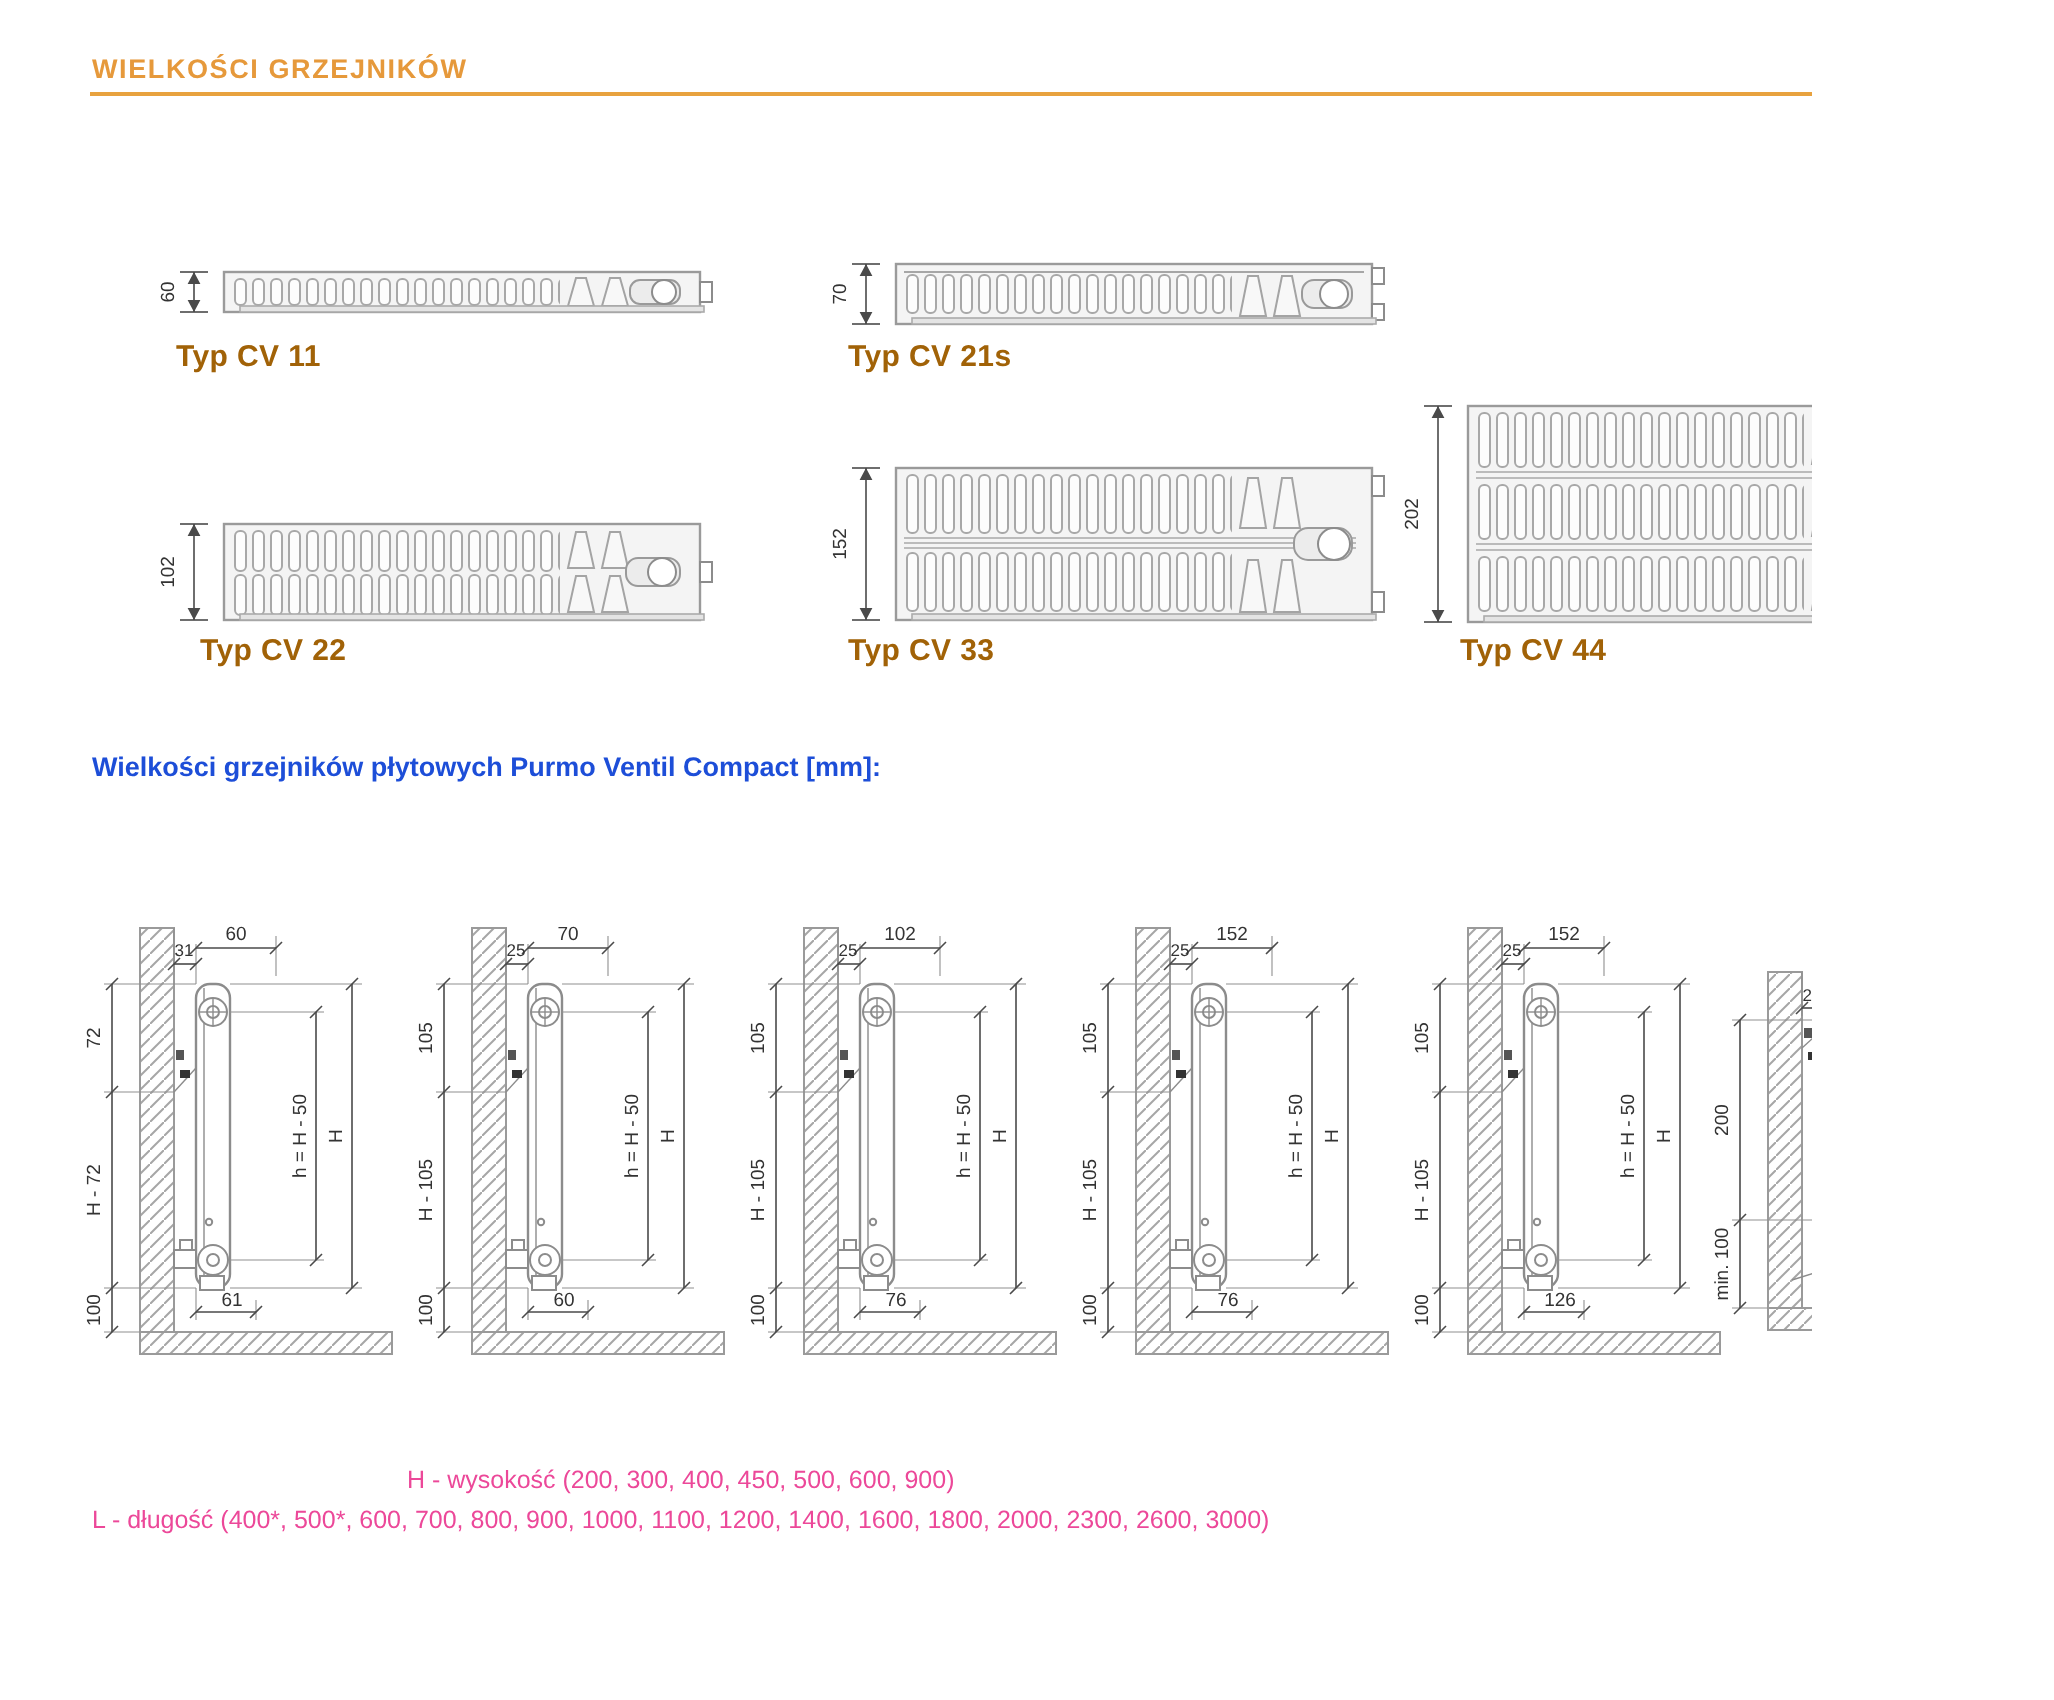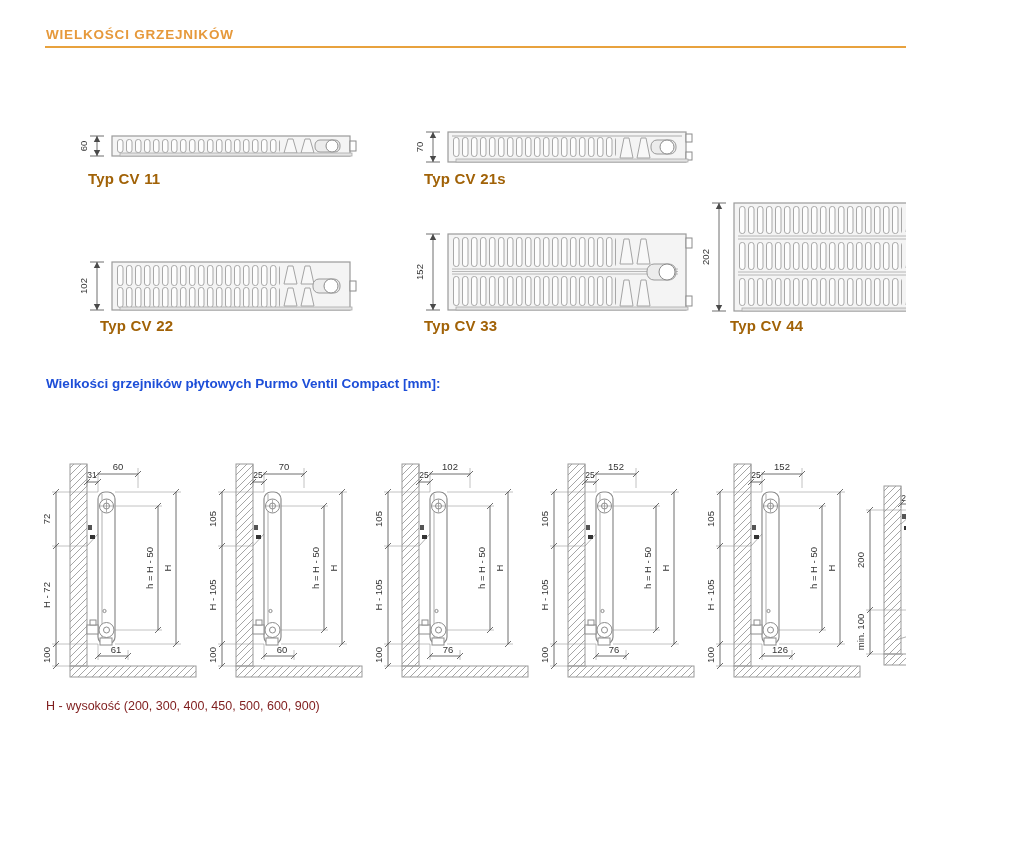--- a/index.html
+++ b/index.html
@@ -6,21 +6,21 @@
   body{font-family:"Liberation Sans",sans-serif;color:#333;}
   .page{position:relative;width:906px;height:850px;background:#fff;overflow:hidden;}
 
   .header-title{position:absolute;left:46px;top:27px;font-size:13.5px;font-weight:bold;
     letter-spacing:.8px;color:#E6993B;}
   .header-rule{position:absolute;left:45px;top:46px;width:940px;height:2px;background:#E8A23E;}
 
   .type-label{position:absolute;font-size:15px;font-weight:bold;color:#a16207;letter-spacing:.2px;}
   .section-title{position:absolute;left:46px;top:376px;font-size:13.5px;font-weight:bold;color:#1d4ed8;}
 
-  .legend{position:absolute;left:46px;top:697px;font-size:12.5px;color:#7f1d1d;line-height:19.5px;text-align:center;}
+  .legend{position:absolute;left:46px;top:731px;font-size:12.5px;color:#ec4899;line-height:19.5px;text-align:center;}
 
   svg{display:block;position:absolute;}
   .hatch{fill:url(#hatch);stroke:#9a9a9a;stroke-width:1;}
   .body{fill:#ffffff;stroke:#8c8c8c;stroke-width:1.2;}
   .part{fill:#ffffff;stroke:#8c8c8c;stroke-width:1;}
   .thin{stroke:#8c8c8c;stroke-width:.7;fill:none;}
   .dim{stroke:#4a4a4a;stroke-width:.8;fill:none;}
   .ext{stroke:#8f8f8f;stroke-width:.55;fill:none;}
   .dimtxt{font:9.5px "Liberation Sans",sans-serif;fill:#333;}
   .dimtxt-sm{font:8.5px "Liberation Sans",sans-serif;fill:#333;}
@@ -562,15 +562,16 @@
     <text class="dimtxt-sm" x="60" y="48.5" text-anchor="middle">25</text>
     <text class="dimtxt" text-anchor="middle" transform="rotate(-90 18 108)" x="18" y="108">200</text>
     <text class="dimtxt" text-anchor="middle" transform="rotate(-90 18 180)" x="18" y="180">min. 100</text>
     <text class="dimtxt" text-anchor="middle" transform="rotate(-90 147 110)" x="147" y="110">150</text>
     <text class="dimtxt" text-anchor="middle" transform="rotate(-90 163 108)" x="163" y="108">200</text>
     <text class="dimtxt" x="119" y="184" text-anchor="middle">126</text>
   </svg>
 
   <div class="legend">
     <div>H - wysokość (200, 300, 400, 450, 500, 600, 900)</div>
+    <div>L - długość (400*, 500*, 600, 700, 800, 900, 1000, 1100, 1200, 1400, 1600, 1800, 2000, 2300, 2600, 3000)</div>
   </div>
 
 </div>
 
 </body></html>

